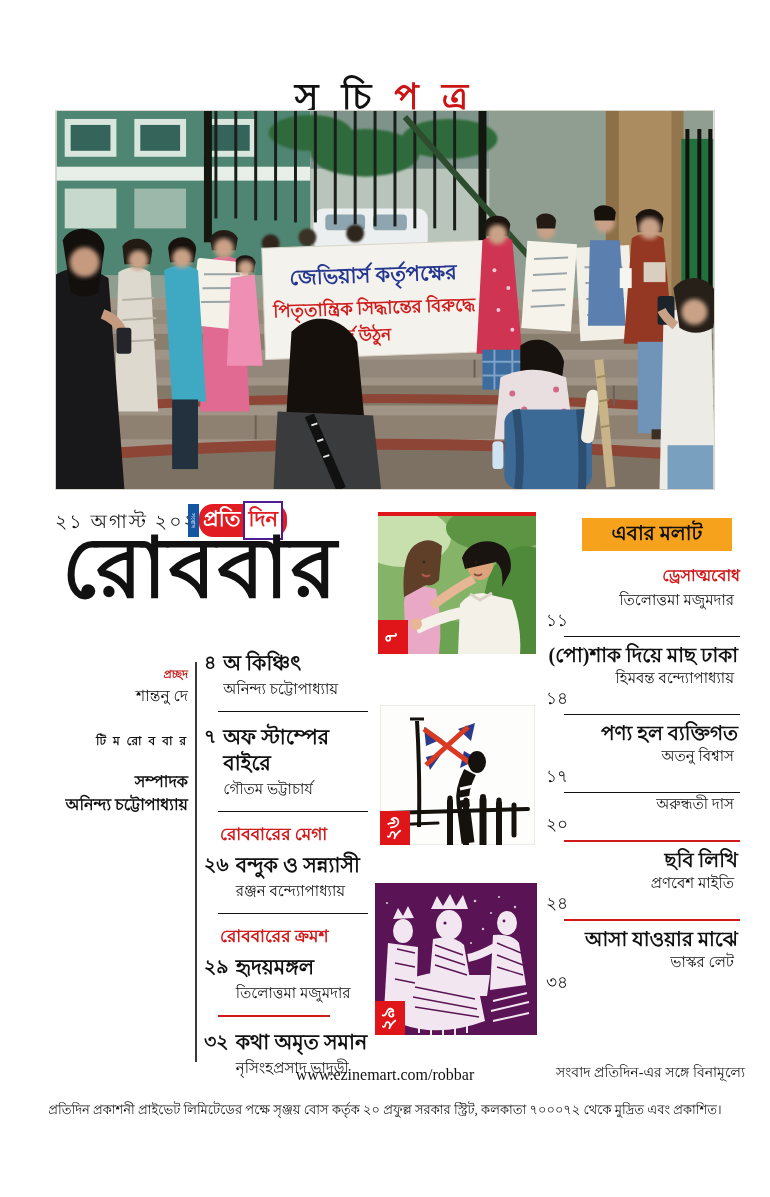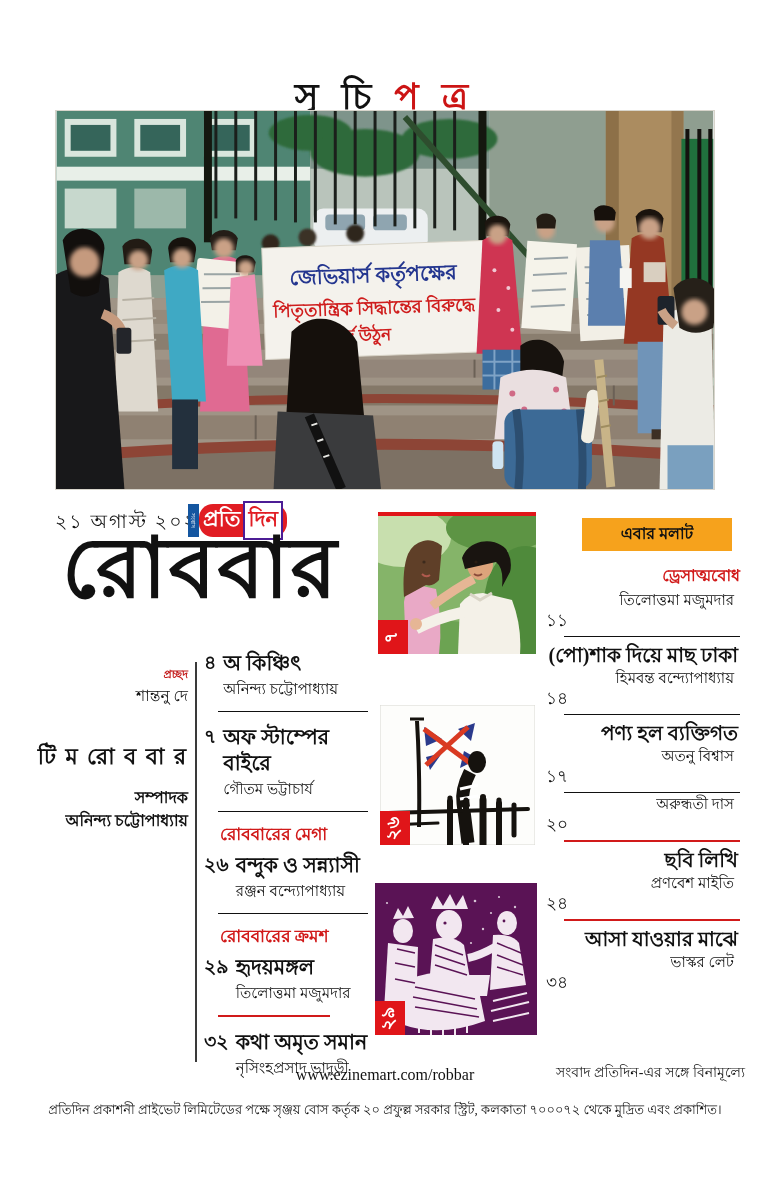--- a/index.html
+++ b/index.html
@@ -24,21 +24,21 @@
   .logo-din{background:#fff;color:#e11d23;margin-left:3px;padding:0 3px;border:2px solid #4c1d95;}
   .mast-title{left:62px;top:516px;width:320px;font-size:84px;font-weight:700;line-height:1.25;letter-spacing:2px;}
 
   
   .vrule{left:195px;top:662px;width:1.5px;height:400px;background:#3a3a3a;}
 
   
   .col-left{left:30px;top:664px;width:158px;text-align:right;}
   .cover-label{font-size:11px;font-weight:700;color:#c21818;line-height:20px;}
   .cover-artist{font-size:15.5px;line-height:20px;margin-top:2px;}
-  .team-title{font-size:22px;font-weight:700;margin-top:38px;line-height:26px;letter-spacing:2px;}
+  .team-title{font-size:12px;font-weight:700;margin-top:22px;line-height:26px;letter-spacing:2px;}
   .team-list{margin-top:10px;}
   .team-line{font-size:14.5px;line-height:17px;}
   .editor-label{font-size:16px;font-weight:700;margin-top:18px;line-height:20px;}
   .editor-name{font-size:16px;font-weight:700;margin-top:2px;line-height:22px;}
 
   
   .col-mid{left:204px;top:650px;width:170px;}
   .toc-section{color:#d11a1a;font-weight:700;font-size:17px;line-height:22px;margin:0 0 6px 16px;}
   .toc-row{display:flex;gap:7px;}
   .toc-num{font-size:19px;font-weight:700;line-height:26px;}
@@ -53,21 +53,21 @@
   .thumb1{left:378px;top:512px;width:158px;height:142px;}
   .thumb2{left:380px;top:705px;width:155px;height:140px;}
   .thumb3{left:375px;top:883px;width:162px;height:152px;}
   .badge{position:absolute;left:0;bottom:0;width:30px;height:34px;background:#e01519;color:#fff;
          display:flex;align-items:center;justify-content:center;font-size:18px;font-weight:700;}
   .badge span{display:inline-block;transform:rotate(-90deg);}
 
   
   .col-right{left:546px;top:518px;width:194px;}
   .molat-head{background:#f6a21c;color:#111;width:150px;height:33px;margin-left:auto;margin-right:8px;
-              display:flex;align-items:center;justify-content:center;font-size:16px;font-weight:700;}
+              display:flex;align-items:center;justify-content:center;font-size:20px;font-weight:700;}
   .molat-sub{color:#d11a1a;font-weight:700;font-size:16px;text-align:right;margin-top:12px;line-height:26px;}
   .m-item:first-child .m-title{margin-top:16px;}
   .m-title{font-size:20px;font-weight:700;text-align:right;line-height:23px;margin-top:7px;padding-right:2px;}
   .m-author{font-size:15px;text-align:right;line-height:17px;margin-top:3px;padding-right:6px;}
   .m-num{font-size:17px;font-weight:400;text-align:left;line-height:18px;margin-top:3px;}
   .m-div{border-top:1.5px solid #111;margin:6px 0 0 18px;}
   .m-div.red{border-color:#d11a1a;border-top-width:2px;}
 
   
   .website{left:0;right:0;top:1066px;text-align:center;font-size:16px;color:#111;text-decoration:none;}

